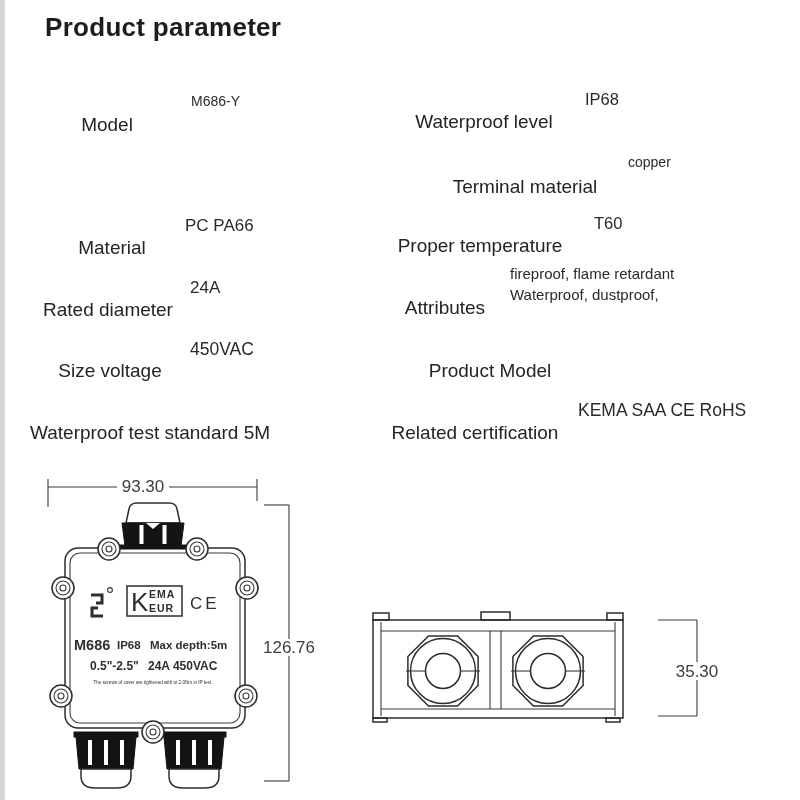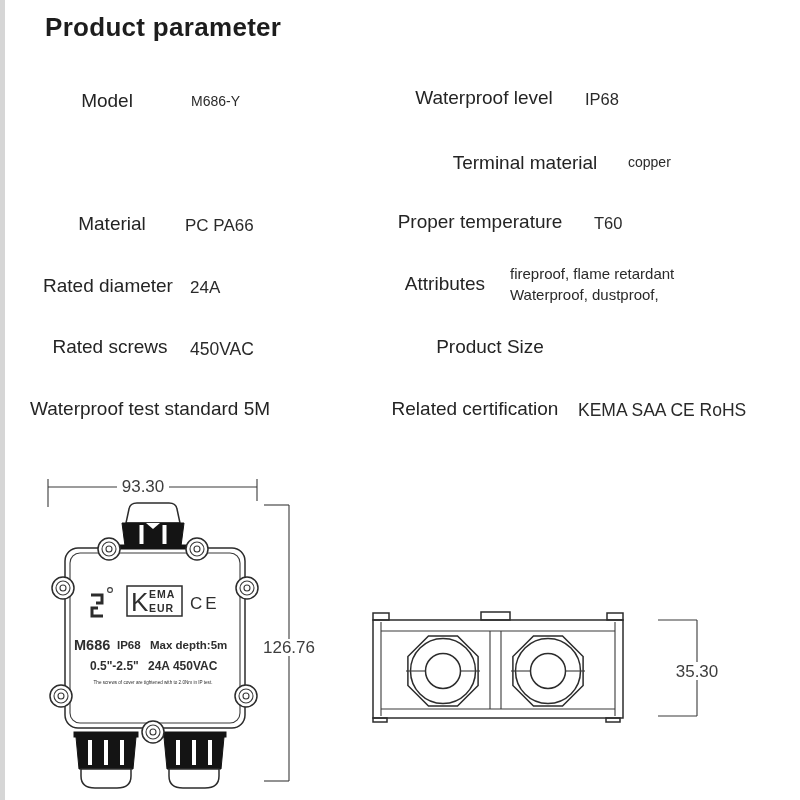--- a/index.html
+++ b/index.html
@@ -4,21 +4,21 @@
 <style>
   html,body{margin:0;padding:0;}
   body{
     width:800px;height:800px;background:#ffffff;position:relative;
     font-family:"Liberation Sans","DejaVu Sans",sans-serif;color:#262626;
     overflow:hidden;
   }
   .edge-strip{position:absolute;left:0;top:0;width:5px;height:800px;background:#d6d6d6;}
   .page-title{position:absolute;left:45px;top:12px;font-size:26px;font-weight:700;color:#1d1d1d;letter-spacing:.3px;}
   .spec{position:absolute;left:0;top:0;width:800px;height:450px;}
-  .lbl{position:absolute;font-size:19px;color:#242424;text-align:center;white-space:nowrap;}
+  .lbl{position:absolute;font-size:19px;color:#242424;text-align:center;white-space:nowrap;margin-top:24px;}
   .lbl-plain{text-align:left;}
   .val{position:absolute;font-size:17px;color:#2a2a2a;white-space:nowrap;}
   .val .vline{display:block;}
   svg{position:absolute;left:0;top:0;}
   svg .ln{stroke:#2c2c2c;fill:none;stroke-width:1.5;}
   svg .thin{stroke:#3a3a3a;fill:none;stroke-width:1.1;}
   svg .blk{fill:#141414;stroke:#141414;stroke-width:1;}
   svg .wht{fill:#ffffff;stroke:none;}
   svg .whtln{fill:#ffffff;stroke:#2c2c2c;stroke-width:1.5;}
   svg text{fill:#2e2e2e;stroke:none;font-family:"Liberation Sans","DejaVu Sans",sans-serif;}
@@ -36,41 +36,41 @@
   <span class="lbl" style="top:90px;left:27px;width:160px">Model</span>
   <span class="val" style="top:93px;left:191px;font-size:14px">M686-Y</span>
 
 
   <span class="lbl" style="top:213px;left:32px;width:160px">Material</span>
   <span class="val" style="top:216px;left:185px">PC PA66</span>
 
   <span class="lbl" style="top:275px;left:28px;width:160px">Rated diameter</span>
   <span class="val" style="top:278px;left:190px">24A</span>
 
-  <span class="lbl" style="top:336px;left:30px;width:160px">Rated screws</span>
+  <span class="lbl" style="top:336px;left:30px;width:160px">Size voltage</span>
   <span class="val" style="top:339px;left:190px;font-size:17.5px">450VAC</span>
 
   <span class="lbl lbl-plain" style="top:398px;left:30px">Waterproof test standard 5M</span>
 
   <span class="lbl" style="top:87px;left:394px;width:180px">Waterproof level</span>
   <span class="val" style="top:90px;left:585px;font-size:16.5px">IP68</span>
 
   <span class="lbl" style="top:152px;left:435px;width:180px">Terminal material</span>
   <span class="val" style="top:154px;left:628px;font-size:14px">copper</span>
 
   <span class="lbl" style="top:211px;left:390px;width:180px">Proper temperature</span>
   <span class="val" style="top:214px;left:594px;font-size:16.5px">T60</span>
 
   <span class="lbl" style="top:273px;left:355px;width:180px">Attributes</span>
   <span class="val" style="top:263px;left:510px;font-size:15px;line-height:21px">
     <span class="vline">fireproof, flame retardant</span>
     <span class="vline">Waterproof, dustproof,</span>
   </span>
 
-  <span class="lbl" style="top:336px;left:400px;width:180px">Product Size</span>
+  <span class="lbl" style="top:336px;left:400px;width:180px">Product Model</span>
 
   <span class="lbl" style="top:398px;left:380px;width:190px">Related certification</span>
   <span class="val" style="top:400px;left:578px;font-size:17.5px">KEMA SAA CE RoHS</span>
 </div>
 
 <svg width="800" height="360" viewBox="30 445 800 360" style="left:0;top:445px">
 
   <g>
 
     <g>

